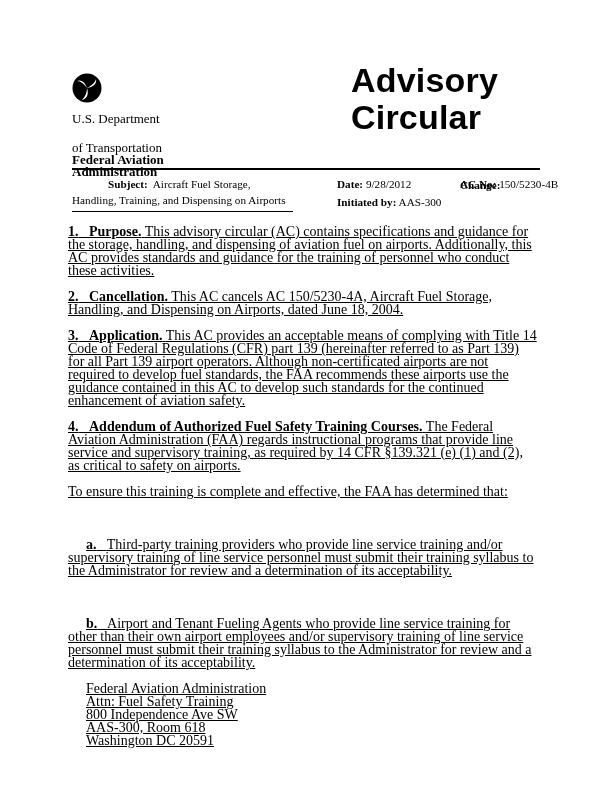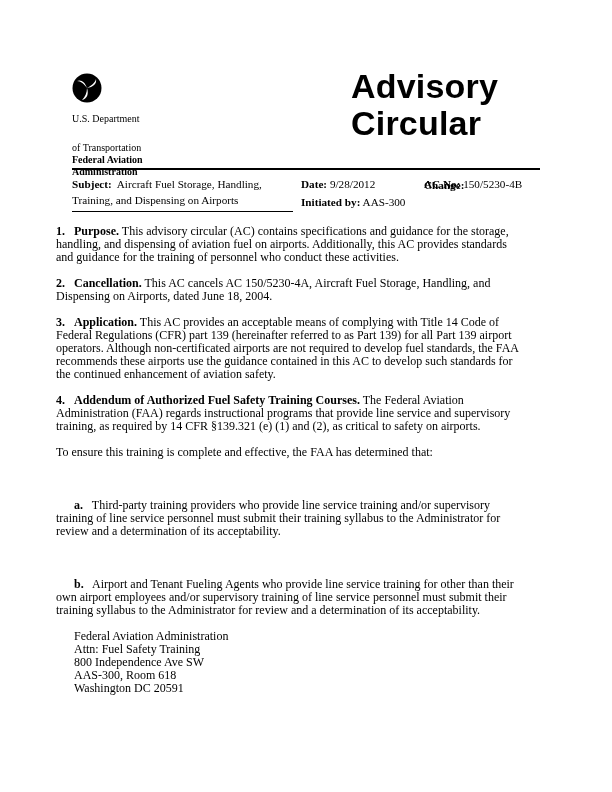--- a/index.html
+++ b/index.html
@@ -1,39 +1,39 @@
 <!DOCTYPE html>
 <html><head>
   <meta charset="utf-8">
   <style>
     html, body { margin: 0; padding: 0; background: #ffffff; }
     body {
       width: 612px; height: 792px; position: relative; overflow: hidden;
       font-family: "Liberation Serif", serif; color: #000;
     }
     .logo { position: absolute; left: 72px; top: 73px; width: 30px; height: 30px; }
-    .agency { position: absolute; left: 72px; top: 112px; font-size: 10px; line-height: 13px; }
+    .agency { position: absolute; left: 72px; top: 112px; font-size: 13px; line-height: 13px; }
     .agency .dept { display: block; }
     .agency .faa { display: block; font-weight: bold; line-height: 12px; }
     .agency .dept2 { display: block; margin-top: 16px; }
     .ac-title {
-      position: absolute; left: 351px; top: 68px;
+      position: absolute; left: 351px; top: 62px;
       font-family: "Liberation Sans", sans-serif; font-weight: bold;
       font-size: 34px; line-height: 37px; letter-spacing: 0.2px;
     }
     .rule-top { position: absolute; left: 72px; top: 168px; width: 468px; height: 2px; background: #000; }
     .meta { position: absolute; top: 176px; font-size: 11.2px; line-height: 16px; }
-    .meta b { font-weight: bold; }
+    .meta b { font-weight: bold; margin-left: 36px; }
     .subject { left: 72px; width: 222px; }
     .subject-rule { position: absolute; left: 72px; top: 211px; width: 221px; height: 1px; background: #000; }
     .date { left: 301px; }
     .initiated { left: 301px; top: 194px; }
     .acno { left: 424px; }
     .change { left: 424px; top: 177px; }
-    .body { position: absolute; left: 56px; top: 225px; width: 470px; font-size: 12px; line-height: 13px; }
+    .body { position: absolute; left: 68px; top: 225px; width: 470px; font-size: 14px; line-height: 13px; text-decoration: underline; }
     .body p { margin: 0 0 13px 0; }
     .body .num { font-weight: bold; }
     .body .indent { text-indent: 18px; margin-top: 40px; }
     .address { margin: 0; }
     .address span { display: block; }
     .lbl { font-weight: bold; }
   </style>
 </head>
 <body>
 

